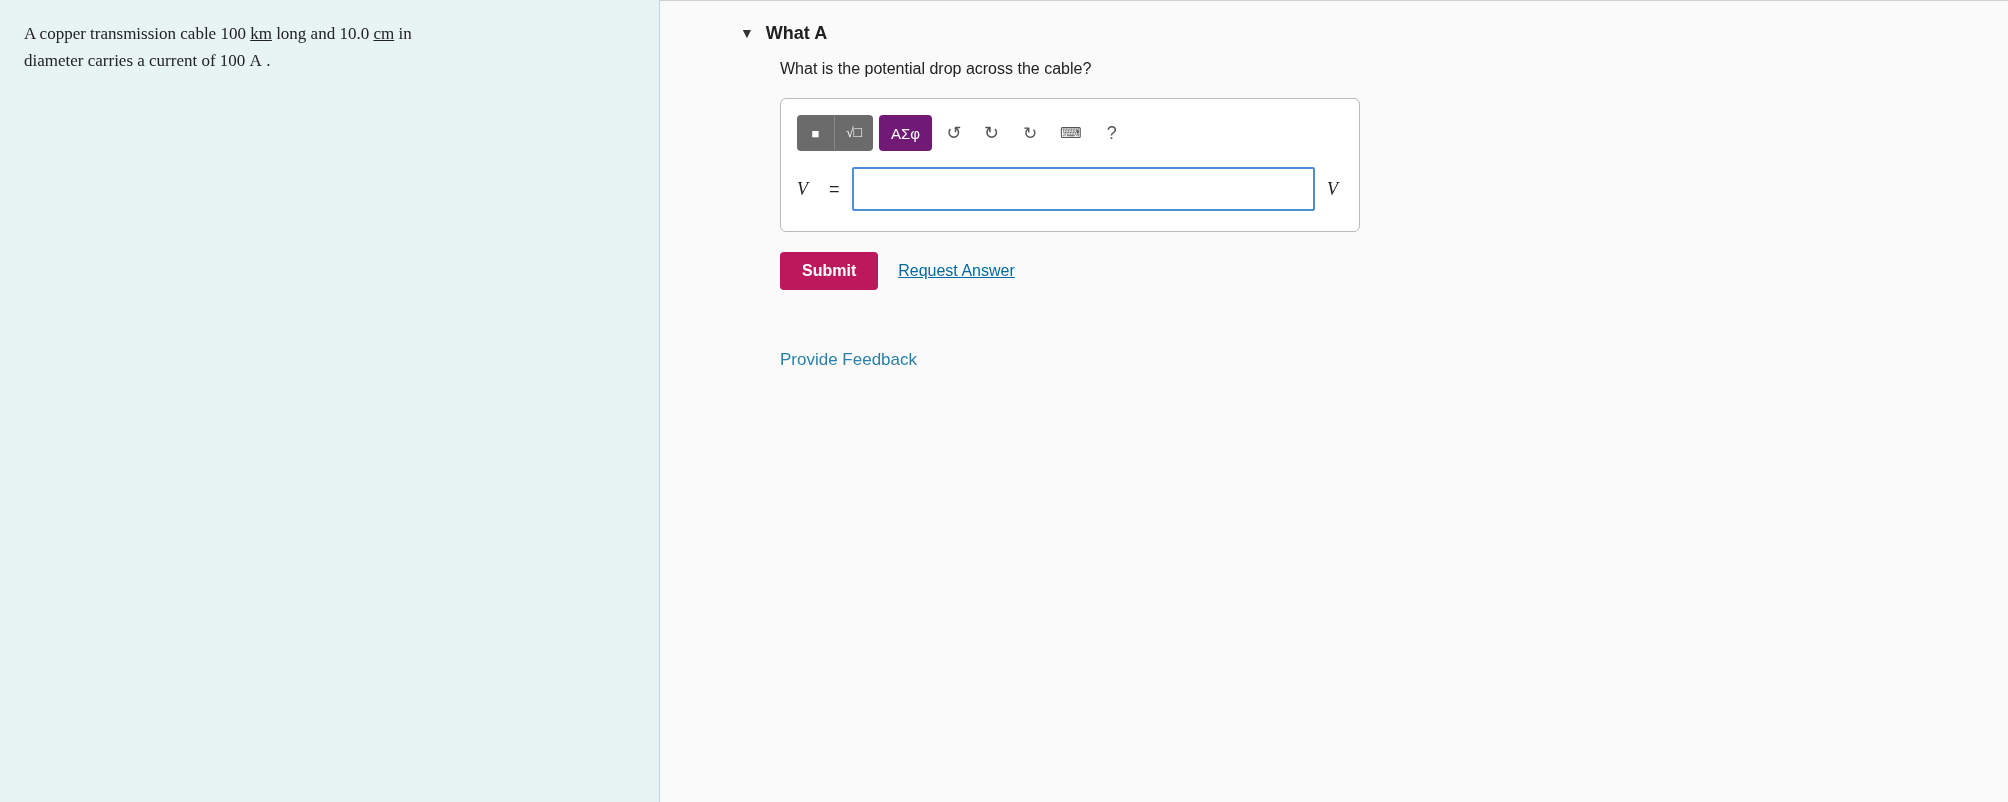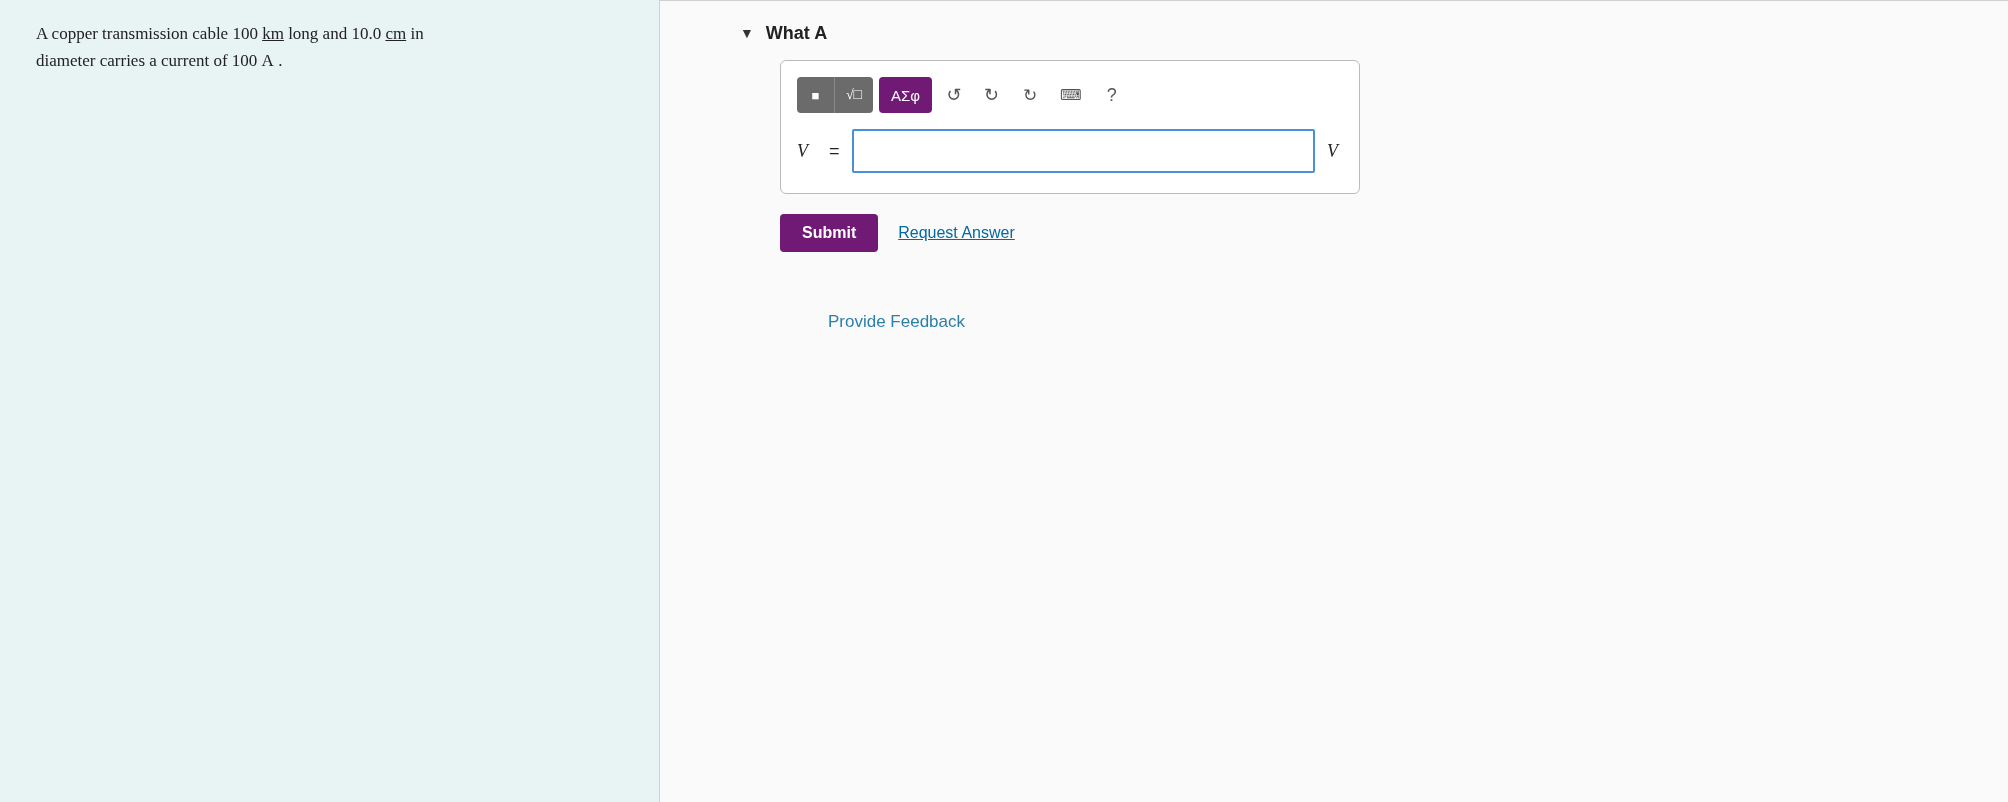--- a/index.html
+++ b/index.html
@@ -14,21 +14,21 @@
       width: 2008px;
       min-height: 802px;
       display: flex;
     }
 
     .left-panel {
       width: 660px;
       min-height: 802px;
       background-color: #e8f4f4;
       border-right: 1px solid #c0d8d8;
-      padding: 20px 36px;
+      padding: 20px 24px;
       flex-shrink: 0;
     }
 
     .problem-text {
       font-size: 17px;
       line-height: 1.6;
       color: #222;
     }
 
     .problem-text .unit {
@@ -197,42 +197,41 @@
     }
 
     .actions-row {
       display: flex;
       align-items: center;
       gap: 20px;
       margin-top: 20px;
     }
 
     .submit-btn {
-      background-color: #701a75;
+      background-color: #be185d;
       color: #fff;
       border: none;
       border-radius: 4px;
       padding: 10px 22px;
       font-size: 16px;
       cursor: pointer;
       font-family: Arial, sans-serif;
       font-weight: bold;
     }
 
     .request-answer-link {
       color: #0369a1;
       text-decoration: underline;
       font-size: 16px;
       cursor: pointer;
       font-family: Arial, sans-serif;
     }
 
     .provide-feedback {
       padding: 20px 80px 0 120px;
-      margin-left: 48px;
     }
 
     .provide-feedback-link {
       color: #2b7fa8;
       text-decoration: none;
       font-size: 17px;
       cursor: pointer;
       font-family: Arial, sans-serif;
     }
 
@@ -254,20 +253,21 @@
 <div class="right-panel">
   <div class="top-border"></div>
 
   <div class="part-header">
     <span class="chevron-down">▼</span>
     <span class="part-title">What A</span>
   </div>
 
   <div class="part-content">
 
+    <p class="question-text">What is the potential drop across the cable?</p>
 
     <div class="answer-box">
 
       <div class="toolbar">
 
         <div class="toolbar-btn-group">
           <button class="toolbar-btn">
             <span style="font-size:13px;">■</span>
           </button>
           <button class="toolbar-btn">

